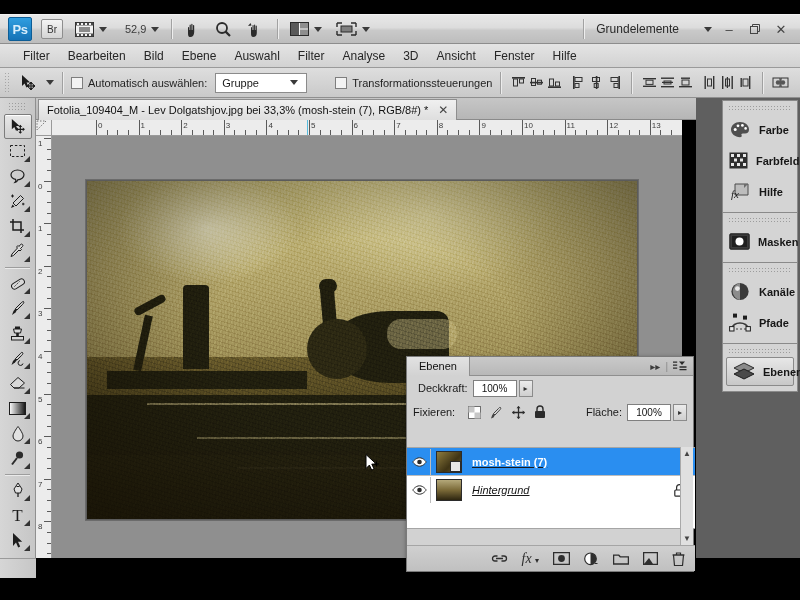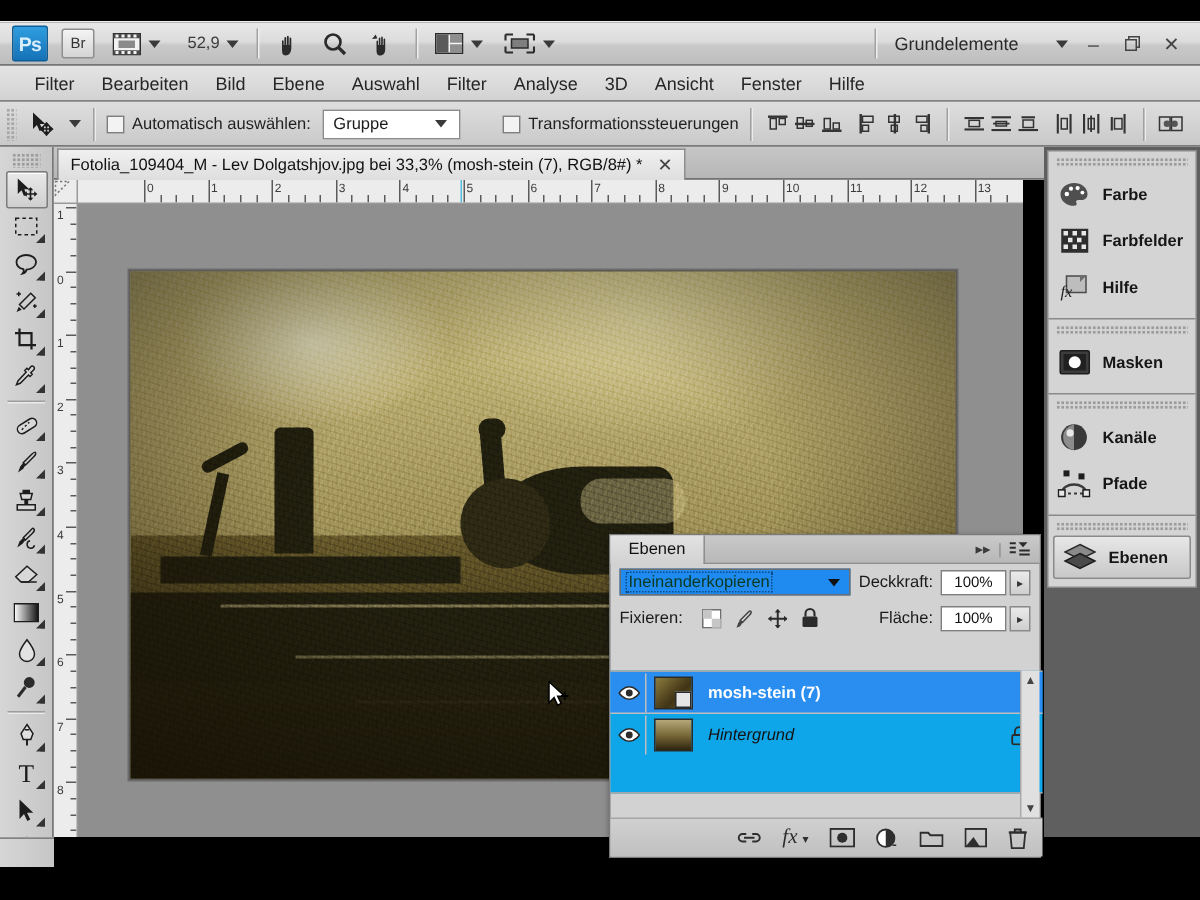--- a/index.html
+++ b/index.html
@@ -198,22 +198,22 @@
   }
   .blendsel .txt{ color:#0b3a1e; font-size:11px; outline:1px dotted #0d4c86; padding:0 1px;}
   .blendsel .caret{ position:absolute; right:6px; border-top-color:#111; }
   .lbl{ font-size:11px; color:#1a1a1a; margin:0 5px; }
   .numbox{ width:44px;height:17px;background:#fff;border:1px solid #7f7f7f;
     font-size:10px;display:flex;align-items:center;justify-content:center;color:#111;}
   .stepper{ width:14px;height:17px;margin-left:2px;
     background:linear-gradient(to bottom,#ebebeb,#cfcfcf);border:1px solid #8b8b8b;
     display:flex;align-items:center;justify-content:center;font-size:8px;color:#333;}
   .lockicons{ display:flex;align-items:center;gap:9px;margin-left:8px; }
-  .lp-list{ position:absolute;left:0;top:90px;width:288px;height:82px;background:#0ea5e9;
-    border-top:1px solid #a5a5a5;border-bottom:1px solid #a5a5a5;}
+  .lp-list{ position:absolute;left:0;top:90px;width:288px;height:82px;background:#ffffff;
+    border-top:1px solid #a5a5a5;border-bottom:1px solid #a5a5a5;text-decoration:underline;}
   .lrow{ height:28px;display:flex;align-items:center;border-bottom:1px solid #bdbdbd;padding-left:2px;}
   .lrow.active{ background:#2a8ef0; }
   .lrow.active .lname{ color:#fff; font-weight:bold; }
   .eye{ width:22px;height:26px;display:flex;align-items:center;justify-content:center;
     border-right:1px solid #bdbdbd; }
   .thumb{ width:26px;height:22px;margin-left:5px;border:1px solid #2b2b2b;position:relative;overflow:hidden;}
   .thumb.grunge{ background:linear-gradient(135deg,#8e7c3e,#3f3415 60%,#6b5b2a);}
   .thumb.photo2{ background:linear-gradient(to bottom,#b4a87a 0%,#7b6a38 50%,#2d2510 100%);}
   .thumb.white{ background:#fff;width:36px;}
   .lname{ font-size:11px;color:#141414;margin-left:10px;}
@@ -225,21 +225,21 @@
   .lp-scroll{ position:absolute;right:0;top:90px;width:13px;height:98px;
     background:#e0e0e0;border-left:1px solid #a9a9a9;display:flex;flex-direction:column;
     justify-content:space-between;align-items:center;font-size:8px;color:#444;}
   .lp-bottom{ position:absolute;left:0;bottom:0;width:288px;height:26px;
     background:linear-gradient(to bottom,#d0d0d0,#c0c0c0);border-top:1px solid #a5a5a5;
     display:flex;align-items:center;justify-content:flex-end;gap:14px;padding-right:10px;color:#2e2e2e;font-size:12px;}
 
   
   .dock{
     position:absolute;left:696px;top:98px;width:104px;height:460px;
-    background:#5f5f5f; padding-top:2px;
+    background:#5f5f5f; padding-top:2px;padding-left:24px;
   }
   .dockinner{ background:#d4d4d4;border:1px solid #8a8a8a;margin:0 2px; }
   .dgroup{ border-bottom:1px solid #8a8a8a; padding:3px 0 5px; }
   .dgrip{ height:6px; background-image:radial-gradient(#9c9c9c 1px,transparent 1px);
     background-size:3px 3px; margin:1px 5px 3px; }
   .ditem{ height:31px;display:flex;align-items:center;padding-left:6px;gap:8px; }
   .ditem.sel{ background:linear-gradient(to bottom,#e7e7e7,#c8c8c8);
     border:1px solid #8a8a8a;border-radius:2px;margin:0 3px;height:29px;}
   .dicon{ width:22px;height:22px;display:flex;align-items:center;justify-content:center;}
   .dlabel{ font-size:11px;color:#161616;font-weight:bold; }
@@ -824,24 +824,20 @@
           <svg width="14" height="11" viewBox="0 0 14 11">
               <path d="M0 1.2h4.2M0 4.2h4.2M0 7.2h4.2" stroke="#2b2b2b" stroke-width="1.3"></path>
               <path d="M6 0.5l3 3.4 3-3.4z" fill="#2b2b2b"></path>
               <path d="M6.5 6h7M6.5 8.6h7" stroke="#2b2b2b" stroke-width="1.3"></path>
             </svg>
         </span>
       </div>
     </div>
 
     <div class="lp-row">
-      <div class="blendsel">
-        <span class="txt">Ineinanderkopieren</span>
-        <span class="caret"></span>
-      </div>
       <span class="lbl">Deckkraft:</span>
       <span class="numbox">100%</span>
       <span class="stepper">▸</span>
     </div>
 
     <div class="lp-row">
       <span class="lbl" style="margin-left:0">Fixieren:</span>
       <span class="lockicons">
         <span>
           <svg width="13" height="13" viewBox="0 0 13 13">

